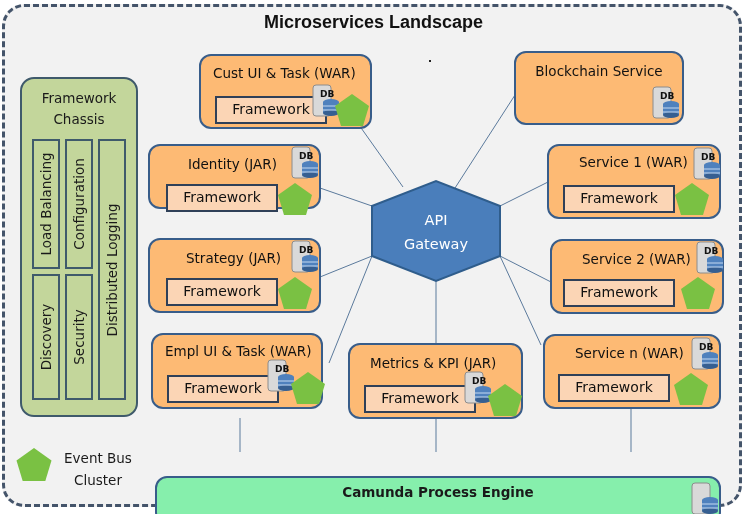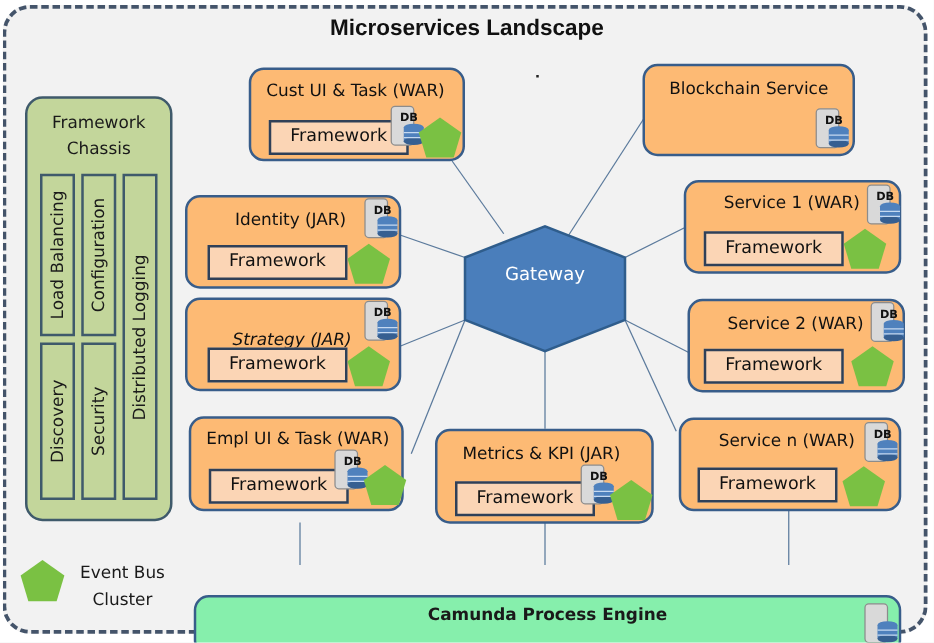--- a/index.html
+++ b/index.html
@@ -72,20 +72,21 @@
     <line x1="329" y1="363" x2="372" y2="256"></line>
     <line x1="436" y1="343" x2="436" y2="277"></line>
     <line x1="541" y1="345" x2="500" y2="256"></line>
     <line x1="240" y1="418" x2="240" y2="452"></line>
     <line x1="436" y1="418" x2="436" y2="452"></line>
     <line x1="631" y1="408" x2="631" y2="452"></line>
   </g>
   <polygon points="372,206 436,181 500,206 500,256 436,281 372,256" fill="#4a7ebb" stroke="#2f5d8c" stroke-width="2"></polygon>
 </svg>
 <div class="gateway-label">
+  <div>API</div>
   <div>Gateway</div>
 </div>
 
 <div class="chassis">
   <div class="chassis-title">
     <div>Framework</div>
     <div>Chassis</div>
   </div>
   <div class="col" style="left:10px;top:60px;width:28px;height:130px;">
     <span class="vtext">Load Balancing</span>
@@ -129,21 +130,21 @@
     <rect x="2" y="1" width="18" height="31" rx="3" fill="#d9d9d9" stroke="#8c8c8c"></rect>
     <ellipse cx="20" cy="18" rx="8" ry="3" fill="#4f81bd"></ellipse>
       <rect x="12" y="18" width="16" height="11" fill="#4f81bd"></rect>
     <ellipse cx="20" cy="29" rx="8" ry="3" fill="#365f91"></ellipse>
       <line x1="12" y1="22" x2="28" y2="22" stroke="#c5d9f1"></line>
       <line x1="12" y1="26" x2="28" y2="26" stroke="#c5d9f1"></line>
     <text x="9" y="13" font-size="9" font-weight="bold" fill="#111" font-family="DejaVu Sans, sans-serif">DB</text>
   </svg>
 </div>
 
-<div class="svc" style="left:148px;top:156px;width:173px;height:75px;">
+<div class="svc" style="left:148px;top:144px;width:173px;height:65px;">
   <div class="svc-title" style="left:38px;top:10px;">Identity (JAR)</div>
   <div class="fw" style="left:16px;top:38px;">Framework</div>
   <svg class="db" style="left:140px;top:0px;" viewBox="0 0 30 34">
     <rect x="2" y="1" width="18" height="31" rx="3" fill="#d9d9d9" stroke="#8c8c8c"></rect>
     <ellipse cx="20" cy="18" rx="8" ry="3" fill="#4f81bd"></ellipse>
       <rect x="12" y="18" width="16" height="11" fill="#4f81bd"></rect>
     <ellipse cx="20" cy="29" rx="8" ry="3" fill="#365f91"></ellipse>
       <line x1="12" y1="22" x2="28" y2="22" stroke="#c5d9f1"></line>
       <line x1="12" y1="26" x2="28" y2="26" stroke="#c5d9f1"></line>
     <text x="9" y="13" font-size="9" font-weight="bold" fill="#111" font-family="DejaVu Sans, sans-serif">DB</text>
@@ -164,21 +165,21 @@
       <line x1="12" y1="22" x2="28" y2="22" stroke="#c5d9f1"></line>
       <line x1="12" y1="26" x2="28" y2="26" stroke="#c5d9f1"></line>
     <text x="9" y="13" font-size="9" font-weight="bold" fill="#111" font-family="DejaVu Sans, sans-serif">DB</text>
   </svg>
   <svg class="pent" style="left:125px;top:36px;" viewBox="0 0 36 34">
       <polygon points="18,1 35,13 29,33 7,33 1,13" fill="#7ac143"></polygon>
     </svg>
 </div>
 
 <div class="svc" style="left:148px;top:238px;width:173px;height:75px;">
-  <div class="svc-title" style="left:36px;top:24px;font-style:italic;">Strategy (JAR)</div>
+  <div class="svc-title" style="left:36px;top:10px;">Strategy (JAR)</div>
   <div class="fw" style="left:16px;top:38px;">Framework</div>
   <svg class="db" style="left:140px;top:0px;" viewBox="0 0 30 34">
     <rect x="2" y="1" width="18" height="31" rx="3" fill="#d9d9d9" stroke="#8c8c8c"></rect>
     <ellipse cx="20" cy="18" rx="8" ry="3" fill="#4f81bd"></ellipse>
       <rect x="12" y="18" width="16" height="11" fill="#4f81bd"></rect>
     <ellipse cx="20" cy="29" rx="8" ry="3" fill="#365f91"></ellipse>
       <line x1="12" y1="22" x2="28" y2="22" stroke="#c5d9f1"></line>
       <line x1="12" y1="26" x2="28" y2="26" stroke="#c5d9f1"></line>
     <text x="9" y="13" font-size="9" font-weight="bold" fill="#111" font-family="DejaVu Sans, sans-serif">DB</text>
   </svg>

